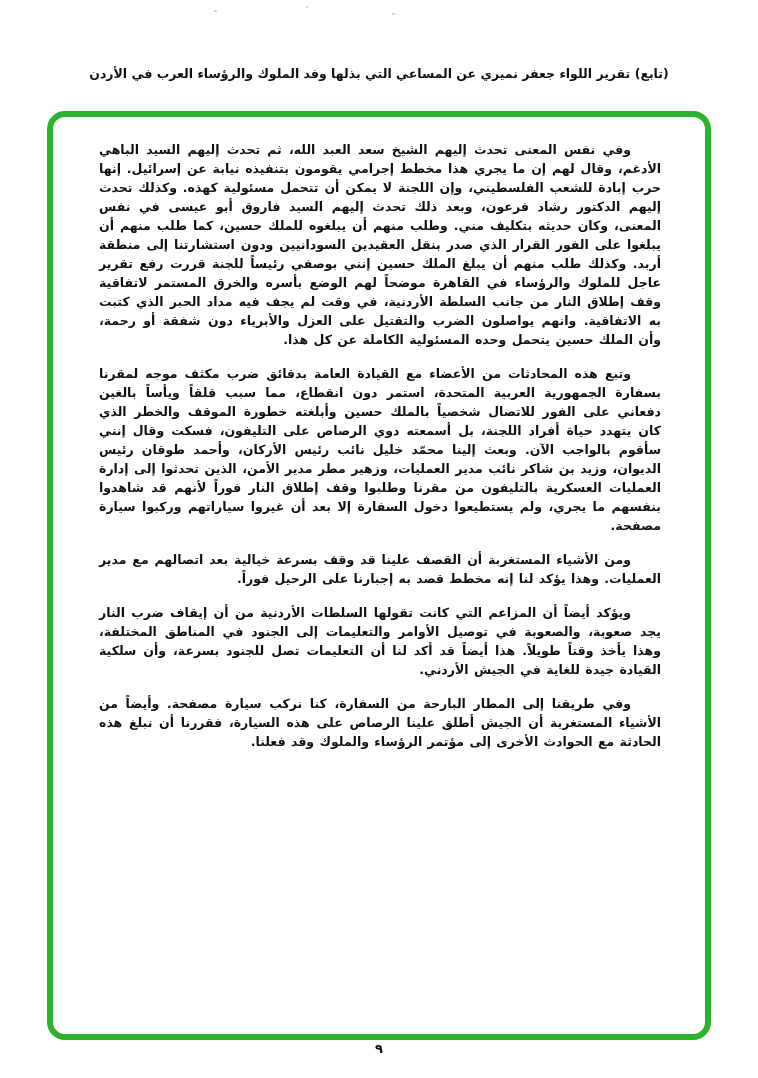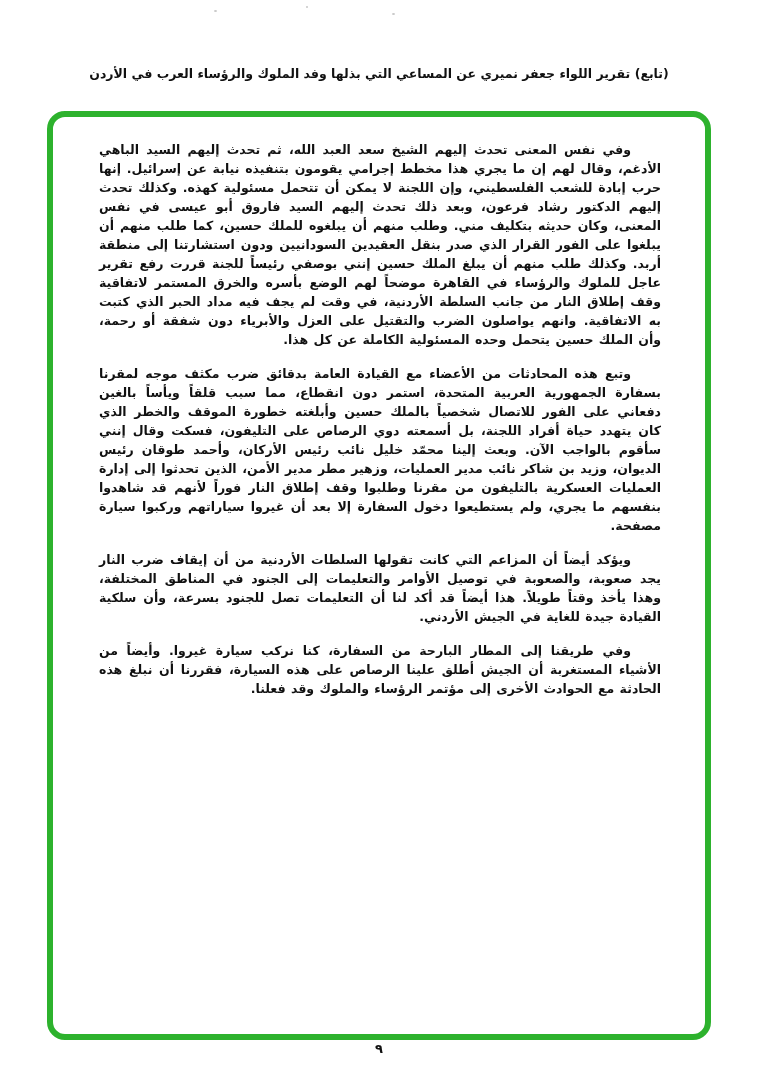--- a/index.html
+++ b/index.html
@@ -80,19 +80,20 @@
   <div class="scan-speck" style="left:306px; top:6px; width:2px; height:2px;"></div>
   <div class="scan-speck" style="left:392px; top:13px; width:3px; height:2px;"></div>
 
   <div class="doc-header">(تابع) تقرير اللواء جعفر نميري عن المساعي التي بذلها وفد الملوك والرؤساء العرب في الأردن</div>
 
   <div class="green-frame"></div>
 
   <div class="body-text">
     <p>وفي نفس المعنى تحدث إليهم الشيخ سعد العبد الله، ثم تحدث إليهم السيد الباهي الأدغم، وقال لهم إن ما يجري هذا مخطط إجرامي يقومون بتنفيذه نيابة عن إسرائيل. إنها حرب إبادة للشعب الفلسطيني، وإن اللجنة لا يمكن أن تتحمل مسئولية كهذه. وكذلك تحدث إليهم الدكتور رشاد فرعون، وبعد ذلك تحدث إليهم السيد فاروق أبو عيسى في نفس المعنى، وكان حديثه بتكليف مني. وطلب منهم أن يبلغوه للملك حسين، كما طلب منهم أن يبلغوا على الفور القرار الذي صدر بنقل العقيدين السودانيين ودون استشارتنا إلى منطقة أربد. وكذلك طلب منهم أن يبلغ الملك حسين إنني بوصفي رئيساً للجنة قررت رفع تقرير عاجل للملوك والرؤساء في القاهرة موضحاً لهم الوضع بأسره والخرق المستمر لاتفاقية وقف إطلاق النار من جانب السلطة الأردنية، في وقت لم يجف فيه مداد الحبر الذي كتبت به الاتفاقية. وانهم يواصلون الضرب والتقتيل على العزل والأبرياء دون شفقة أو رحمة، وأن الملك حسين يتحمل وحده المسئولية الكاملة عن كل هذا.</p>
     <p>وتبع هذه المحادثات من الأعضاء مع القيادة العامة بدقائق ضرب مكثف موجه لمقرنا بسفارة الجمهورية العربية المتحدة، استمر دون انقطاع، مما سبب قلقاً ويأساً بالغين دفعاني على الفور للاتصال شخصياً بالملك حسين وأبلغته خطورة الموقف والخطر الذي كان يتهدد حياة أفراد اللجنة، بل أسمعته دوي الرصاص على التليفون، فسكت وقال إنني سأقوم بالواجب الآن. وبعث إلينا محمّد خليل نائب رئيس الأركان، وأحمد طوقان رئيس الديوان، وزيد بن شاكر نائب مدير العمليات، وزهير مطر مدير الأمن، الذين تحدثوا إلى إدارة العمليات العسكرية بالتليفون من مقرنا وطلبوا وقف إطلاق النار فوراً لأنهم قد شاهدوا بنفسهم ما يجري، ولم يستطيعوا دخول السفارة إلا بعد أن غيروا سياراتهم وركبوا سيارة مصفحة.</p>
+    <p>ومن الأشياء المستغربة أن القصف علينا قد وقف بسرعة خيالية بعد اتصالهم مع مدير العمليات. وهذا يؤكد لنا إنه مخطط قصد به إجبارنا على الرحيل فوراً.</p>
     <p>ويؤكد أيضاً أن المزاعم التي كانت تقولها السلطات الأردنية من أن إيقاف ضرب النار يجد صعوبة، والصعوبة في توصيل الأوامر والتعليمات إلى الجنود في المناطق المختلفة، وهذا يأخذ وقتاً طويلاً. هذا أيضاً قد أكد لنا أن التعليمات تصل للجنود بسرعة، وأن سلكية القيادة جيدة للغاية في الجيش الأردني.</p>
-    <p>وفي طريقنا إلى المطار البارحة من السفارة، كنا نركب سيارة غيروا. وأيضاً من الأشياء المستغربة أن الجيش أطلق علينا الرصاص على هذه السيارة، فقررنا أن نبلغ هذه الحادثة مع الحوادث الأخرى إلى مؤتمر الرؤساء والملوك وقد فعلنا.</p>
+    <p>وفي طريقنا إلى المطار البارحة من السفارة، كنا نركب سيارة مصفحة. وأيضاً من الأشياء المستغربة أن الجيش أطلق علينا الرصاص على هذه السيارة، فقررنا أن نبلغ هذه الحادثة مع الحوادث الأخرى إلى مؤتمر الرؤساء والملوك وقد فعلنا.</p>
   </div>
 
   <div class="page-number">٩</div>
 
 </div>
 
 </body></html>

